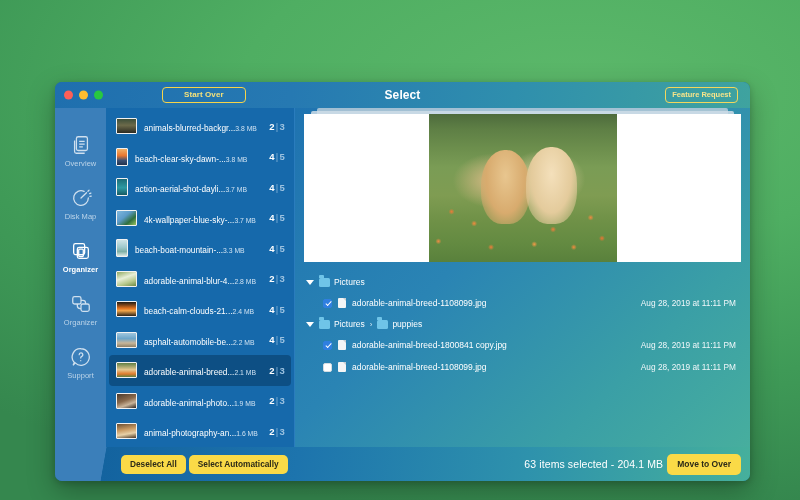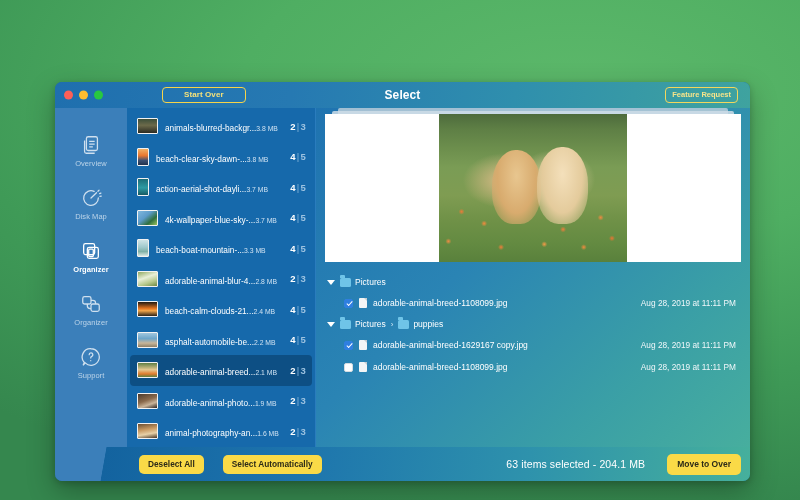--- a/index.html
+++ b/index.html
@@ -104,21 +104,21 @@
   
   #sidebar {
     flex: 0 0 51px;
     background: #3b7fba;
     display: flex; flex-direction: column;
     align-items: center;
     padding-top: 26px;
     gap: 19px;
   }
   .nav-item {
-    width: 72px;
+    width: 51px;
     display: flex; flex-direction: column;
     align-items: center;
     gap: 3px;
   }
   .nav-icon { width: 22px; height: 22px; display: block; }
   .nav-icon svg { width: 22px; height: 22px; display: block; }
   .nav-label {
     font-size: 7.5px;
     color: #bcd4e9;
     letter-spacing: 0.05px;
@@ -339,38 +339,38 @@
   
   #bottom-bar {
     flex: 0 0 34px;
     display: flex; align-items: center;
     background: linear-gradient(100deg, #3b7fba 0%, #3b7fba 7.3%, #13639f 7.4%, #1d74ad 35%, #2e92ac 68%, #46b09c 100%);
     padding: 0 9px 0 0;
   }
   #bottom-left {
     flex: 0 0 240px;
     display: flex; align-items: flex-start;
-    gap: 19px;
-    padding-left: 84px;
+    gap: 3px;
+    padding-left: 66px;
   }
   .yellow-btn {
     background: #fada47;
     color: #2c2a18;
     border: none;
     border-radius: 5px;
     font-size: 8.3px;
     font-weight: bold;
     padding: 4.5px 9px;
     white-space: nowrap;
   }
   #bottom-right {
     flex: 1 1 auto;
     display: flex; align-items: center;
     justify-content: flex-end;
-    gap: 22px;
+    gap: 4px;
   }
   #status-text {
     color: #ffffff;
     font-size: 10.5px;
     letter-spacing: 0.1px;
   }
   #trash-btn {
     background: #fada47;
     color: #2c2a18;
     border: none;
@@ -542,21 +542,21 @@
               <span class="disclosure"></span>
               <span class="folder-icon"></span>
               <span>Pictures</span>
               <span class="crumb-sep">›</span>
               <span class="folder-icon"></span>
               <span>puppies</span>
             </div>
             <div class="tree-file-row">
               <span class="checkbox checked"></span>
               <span class="doc-icon"></span>
-              <span class="file-name">adorable-animal-breed-1629167 copy.jpg</span>
+              <span class="file-name">adorable-animal-breed-1800841 copy.jpg</span>
               <span class="file-date">Aug 28, 2019 at 11:11 PM</span>
             </div>
             <div class="tree-file-row">
               <span class="checkbox"></span>
               <span class="doc-icon"></span>
               <span class="file-name">adorable-animal-breed-1108099.jpg</span>
               <span class="file-date">Aug 28, 2019 at 11:11 PM</span>
             </div>
           </div>
 

